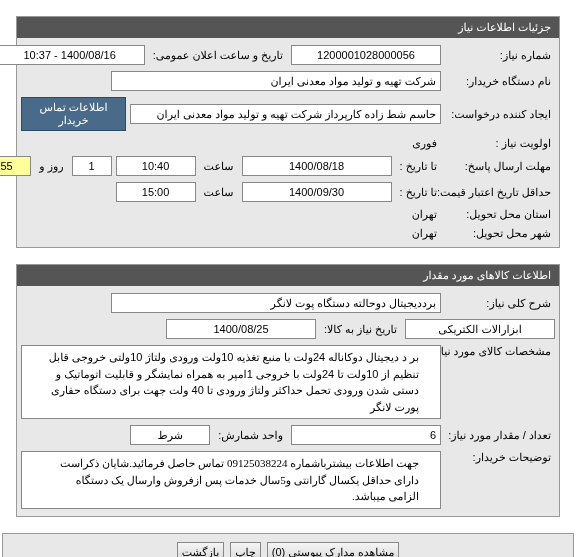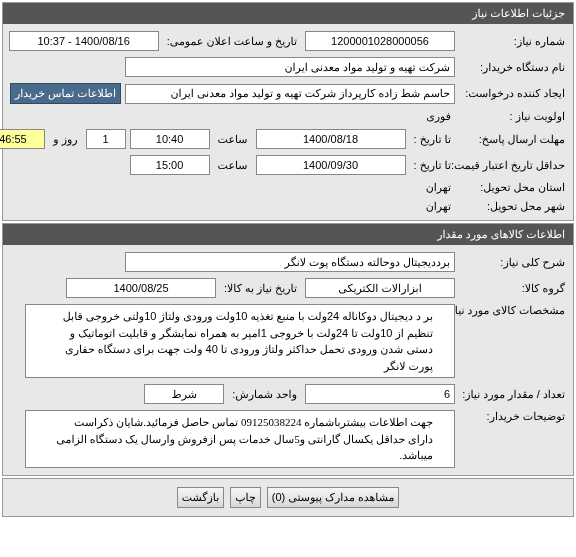--- a/index.html
+++ b/index.html
@@ -5,21 +5,21 @@
 * { margin: 0; padding: 0; box-sizing: border-box; }
 body {
   font-family: Tahoma, Arial, sans-serif;
   font-size: 11px;
   background: #fff;
   direction: rtl;
   width: 576px;
 }
 .panel {
   border: 1px solid #999;
-  margin: 2px;
+  margin: 16px;
 }
 .panel-header {
   background: #555;
   color: #fff;
   padding: 4px 8px;
   font-size: 11px;
 }
 .panel-body {
   background: #e8e8e8;
   padding: 4px;
@@ -151,21 +151,20 @@
 <div class="panel">
   <div class="panel-header">اطلاعات کالاهای مورد مقدار</div>
   <div class="panel-body">
 
     <div class="row">
       <span class="label label-w">شرح کلی نیاز:</span>
       <input class="input input-lg" readonly="" value="برددیجیتال دوحالته دستگاه پوت لانگر" style="">
     </div>
 
     <div class="row">
-      <span class="label label-w">گروه کالا:</span>
       <input class="input input-md" readonly="" value="ابزارالات الکتریکی" style="">
       <span class="label">تاریخ نیاز به کالا:</span>
       <input class="input input-md" readonly="" value="1400/08/25" style="">
     </div>
 
     <div class="row" style="align-items:flex-start">
       <span class="label label-w">مشخصات کالای مورد نیاز:</span>
       <div class="textarea">بر د دیجیتال دوکاناله 24ولت با منبع تغذیه 10ولت ورودی ولتاژ 10ولتی خروجی قابل تنظیم از 10ولت تا 24ولت با خروجی 1امپر به همراه نمایشگر و قابلیت اتوماتیک و دستی شدن ورودی
 تحمل حداکثر ولتاژ ورودی تا 40 ولت
 جهت برای دستگاه حفاری پورت لانگر</div>

